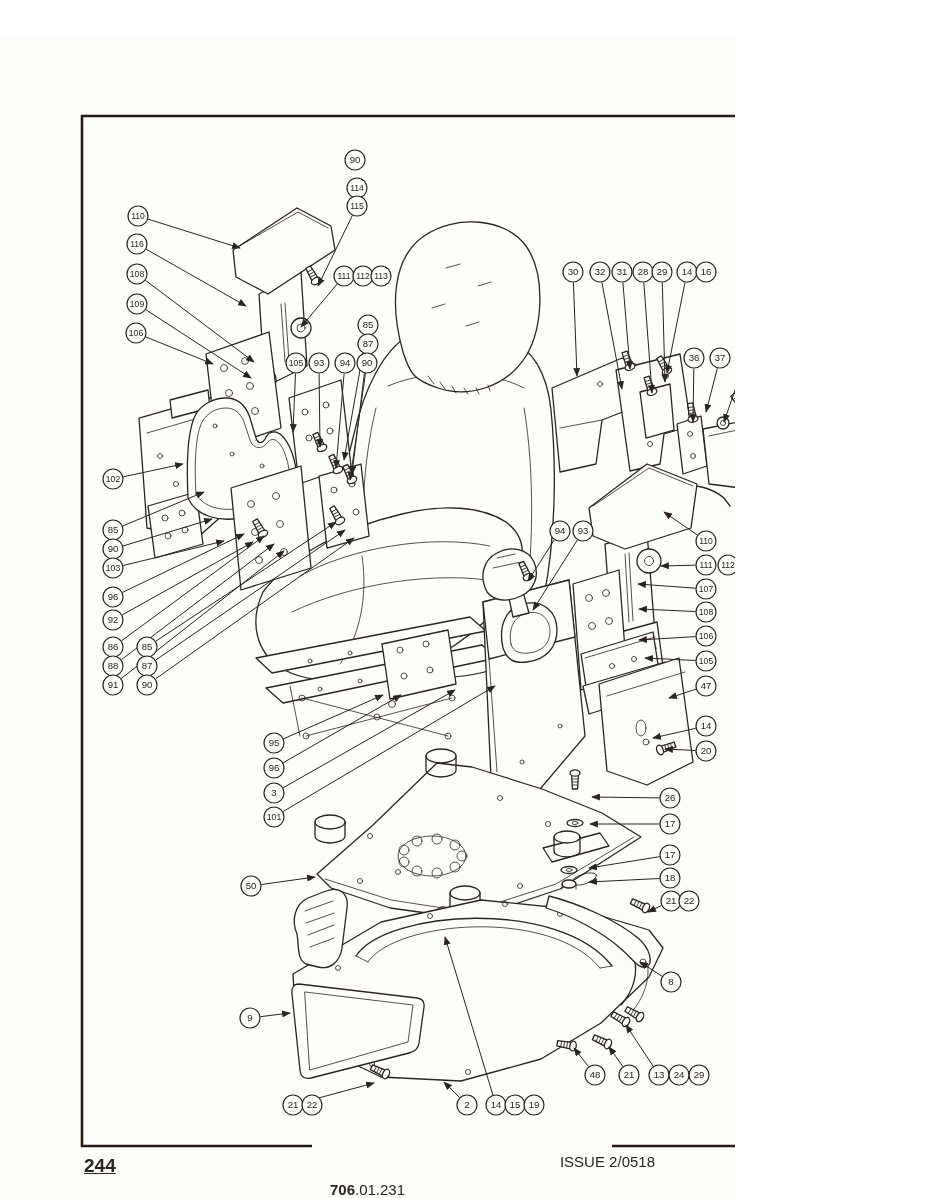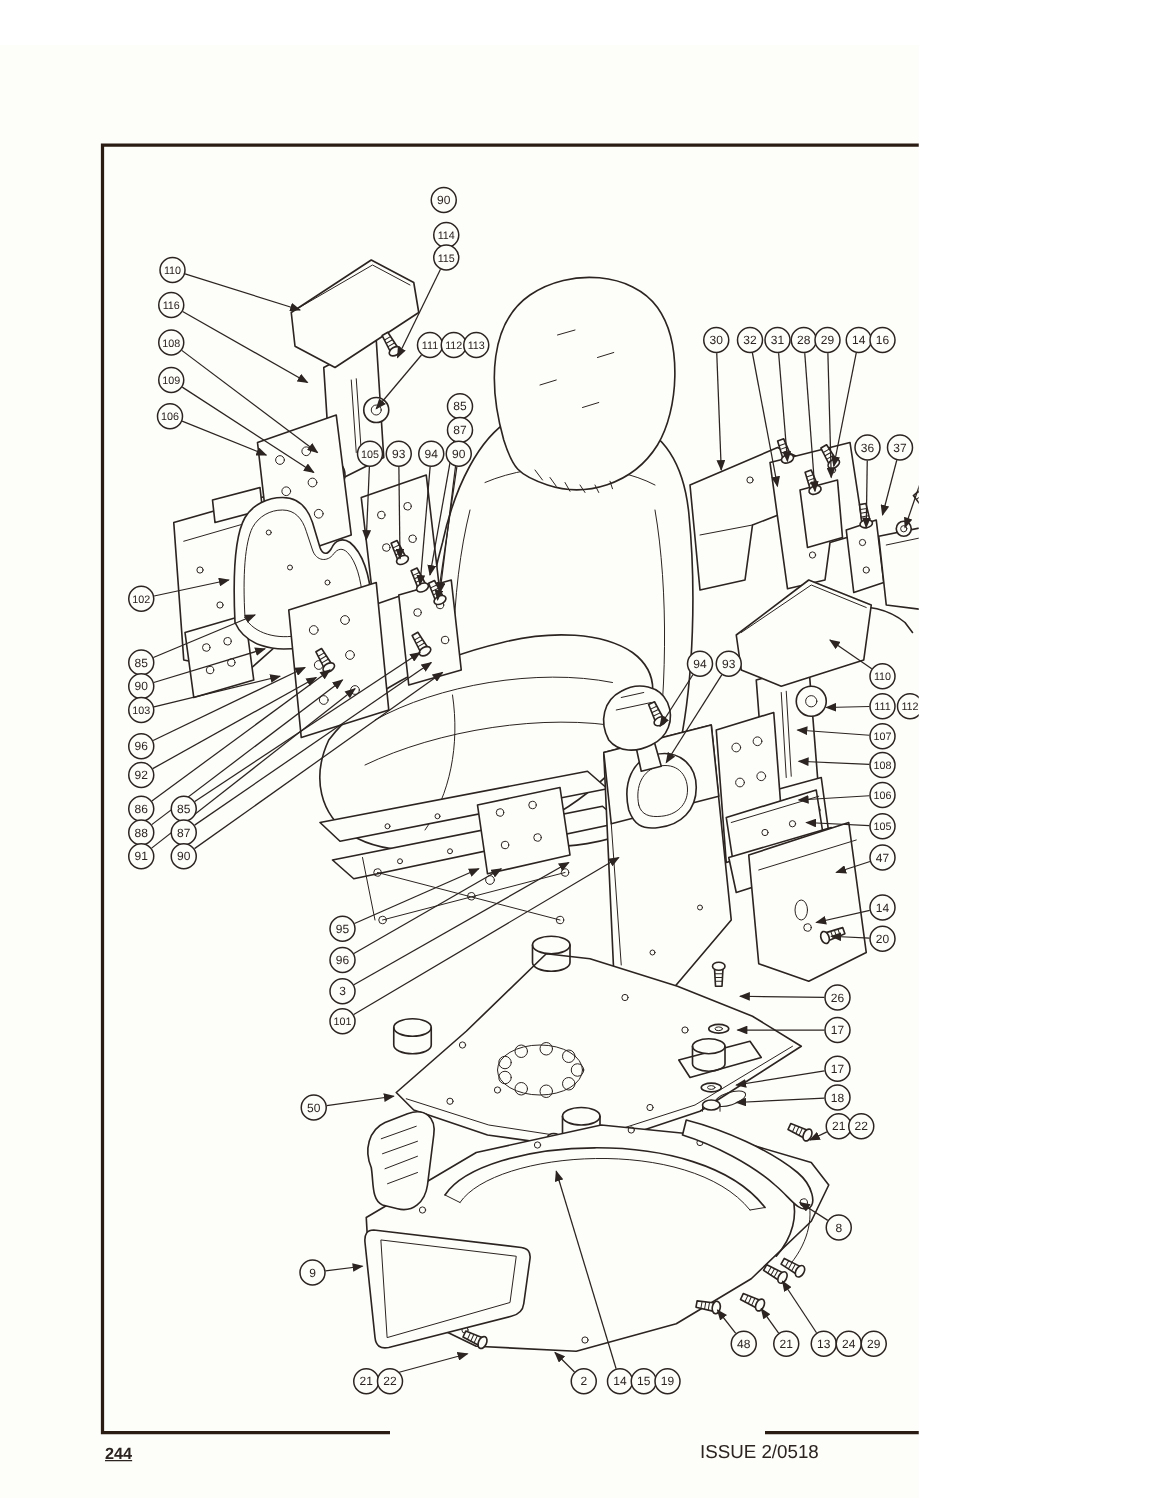--- a/index.html
+++ b/index.html
@@ -11,21 +11,21 @@
   .thin{fill:none;stroke:var(--ink);stroke-width:0.8;stroke-linejoin:round;stroke-linecap:round;}
   .fw{fill:var(--paper);stroke:var(--ink);stroke-width:1.3;stroke-linejoin:round;}
   .frame{fill:none;stroke:var(--frame);stroke-width:2.6;}
   .leader{stroke:var(--ink);stroke-width:1;fill:none;}
   .balloon{fill:var(--paper);stroke:var(--ink);stroke-width:1.2;}
   .balloon-num{fill:var(--ink);font-family:"Liberation Sans",sans-serif;}
   .arrowhead{fill:var(--ink);}
   .dashline{stroke:var(--ink);stroke-width:0.8;stroke-dasharray:8 3 1.5 3;fill:none;}
   .title{position:absolute;top:1092px;left:0;width:100%;text-align:center;
          font-size:30px;font-weight:bold;letter-spacing:0.5px;color:var(--ink);line-height:1;}
-  .pageno{position:absolute;top:1119px;left:84px;font-size:13px;font-weight:bold;color:var(--ink);text-decoration:underline;}
+  .pageno{position:absolute;top:1119px;left:84px;font-size:19px;font-weight:bold;color:var(--ink);text-decoration:underline;}
   .issue{position:absolute;top:1117px;right:80px;font-size:15px;color:var(--ink);}
   .docref{position:absolute;top:1145px;left:0;width:100%;text-align:center;
           font-size:15px;color:var(--ink);}
   .docref b{font-weight:bold;}
 </style>
 </head>
 <body>
 
 <div class="page">
 
@@ -669,13 +669,14 @@
         </g>
         <g>
           <circle cx="699" cy="1039" r="10" class="balloon"></circle>
           <text x="699" y="1042.4" text-anchor="middle" class="balloon-num" font-size="9.6">29</text>
         </g>
       </g>
   </svg>
 
   <div class="pageno">244</div>
   <div class="issue">ISSUE 2/0518</div>
+  <div class="docref"><b>706</b><span>.01.231</span></div>
 </div>
 
 </body></html>

